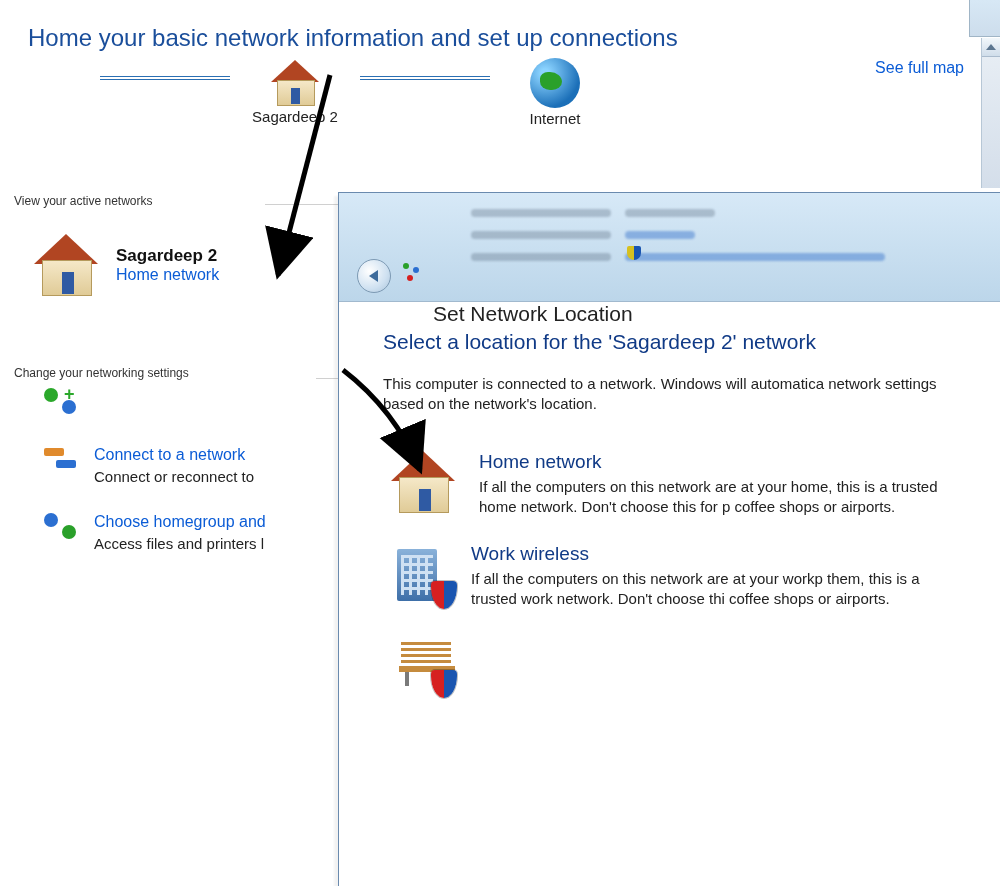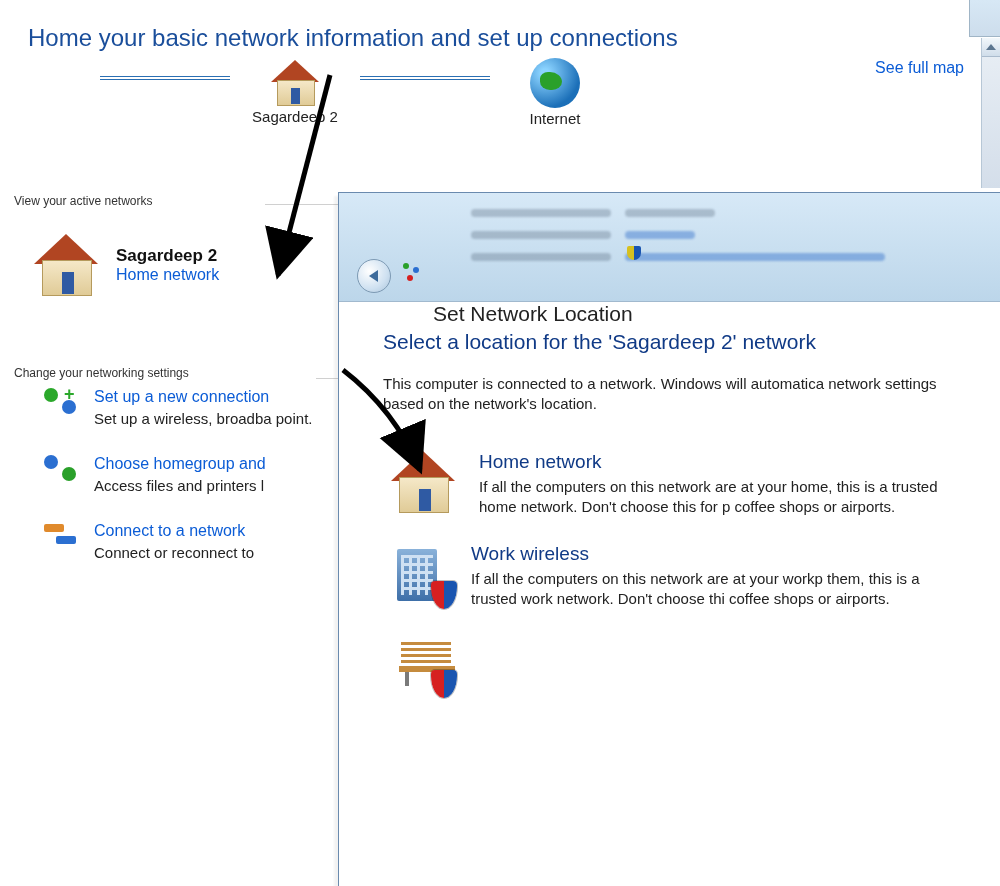--- a/index.html
+++ b/index.html
@@ -301,43 +301,39 @@
 
   <div class="sect-label" style="top:366px;">Change your networking settings</div>
   <div class="sect-divider" style="top:378px;left:316px;width:30px;"></div>
 
   <div class="settings-list">
     <div class="settings-item">
       <span class="disco-icon green plus">
         <span class="dot a"></span>
           <span class="dot b" style="background:#2b6fd1;"></span>
       </span>
+    </div>
+    <div class="settings-item">
+      <span class="disco-icon disco-orange" style="position:relative">
+        <span class="bar a"></span>
+          <span class="bar b"></span>
+      </span>
       <div class="txt">
-        <div class="settings-link">Set up a new connection</div>
-        <div class="settings-desc">Set up a wireless, broadba point.</div>
+        <div class="settings-link">Connect to a network</div>
+        <div class="settings-desc">Connect or reconnect to </div>
       </div>
     </div>
     <div class="settings-item">
       <span class="disco-icon blue">
         <span class="dot a"></span>
           <span class="dot b" style="background:#2aa02a;"></span>
       </span>
       <div class="txt">
         <div class="settings-link">Choose homegroup and </div>
         <div class="settings-desc">Access files and printers l</div>
-      </div>
-    </div>
-    <div class="settings-item">
-      <span class="disco-icon disco-orange" style="position:relative">
-        <span class="bar a"></span>
-          <span class="bar b"></span>
-      </span>
-      <div class="txt">
-        <div class="settings-link">Connect to a network</div>
-        <div class="settings-desc">Connect or reconnect to </div>
       </div>
     </div>
   </div>
 
   <div class="dialog">
     <div class="dlg-title">
       <div class="dlg-blur">
         <div class="row r1">
             <div class="lab"></div>
             <div class="val"></div>

